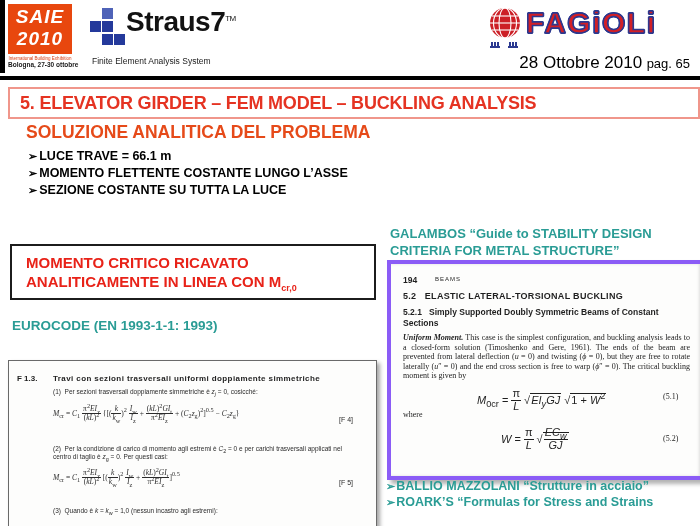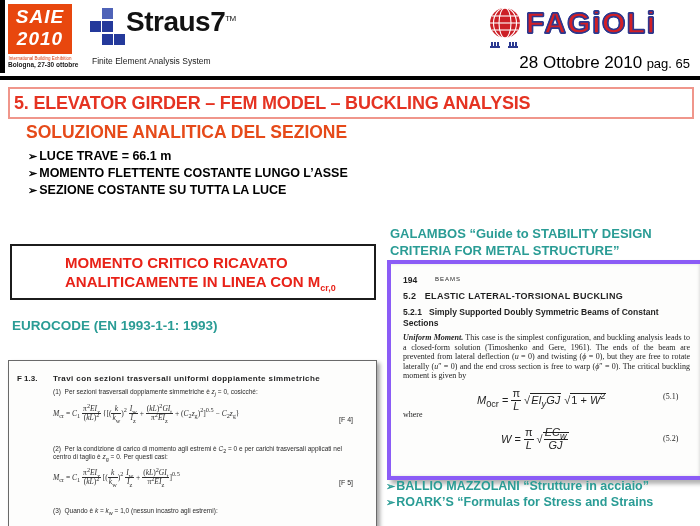--- a/index.html
+++ b/index.html
@@ -29,41 +29,41 @@
   #globe{left:486px;top:6px;}
   #fagioli-word{left:526px;top:6px;font-size:30px;font-weight:800;letter-spacing:1.5px;
     color:#d21f26;-webkit-text-stroke:1.3px #2b3990;
     text-shadow:1px 0 0 #2b3990,-1px 0 0 #2b3990,0 1px 0 #2b3990,0 -1px 0 #2b3990;}
   #dateline{right:10px;top:53px;text-align:right;color:#000;}
   #dateline .d{font-size:17px;}
   #dateline .p{font-size:13px;}
 
   
   #title-box{left:8px;top:87px;width:678px;height:28px;border:2px solid #f0968b;
-    display:flex;align-items:center;padding-left:4px;}
+    display:flex;align-items:center;padding-left:10px;}
   #title-box .t{color:#e53322;font-weight:800;font-size:18px;letter-spacing:-0.2px;white-space:nowrap;}
   #subtitle{left:26px;top:122px;color:#e64a19;font-weight:800;font-size:17.5px;}
 
   
   #bullets{left:28px;top:148px;font-size:12.5px;font-weight:700;color:#000;}
   #bullets .li{line-height:17px;white-space:nowrap;}
   #bullets .arr{font-size:11px;margin-right:2px;}
 
   
   .teal{color:#2a9c95;font-weight:700;}
   #galambos-ref{left:390px;top:226px;font-size:13px;line-height:16.5px;}
   #eurocode-label{left:12px;top:318px;font-size:13.5px;}
   #bottom-refs{left:386px;top:478px;font-size:12.5px;line-height:16px;}
   #bottom-refs .arr{font-size:11px;margin-right:1px;}
   #bottom-refs .li{white-space:nowrap;}
 
   
   #momento-box{left:10px;top:244px;width:348px;height:52px;border:2px solid #1c1c1c;
     display:flex;flex-direction:column;justify-content:center;padding-left:14px;}
-  #momento-box .l{color:#e82218;font-weight:800;font-size:15px;line-height:19.5px;white-space:nowrap;margin-left:39px;}
+  #momento-box .l{color:#e82218;font-weight:800;font-size:15px;line-height:19.5px;white-space:nowrap;}
   #momento-box sub{font-size:9px;}
 
   
   .panel{background:#fdfdfc;color:#1f1f1f;}
   #ec-panel{left:8px;top:360px;width:367px;height:166px;border:1px solid #6a6a6a;
     box-shadow:3px 3px 4px rgba(0,0,0,0.35);}
   #ec-panel .h-no{left:8px;top:13px;font-size:8px;font-weight:700;}
   #ec-panel .h-title{left:44px;top:13px;font-size:8px;font-weight:700;letter-spacing:0.4px;}
   #ec-panel .it{font-size:6.5px;color:#2b2b2b;line-height:8px;}
   #ec-panel .i1{left:44px;top:27px;width:300px;}
@@ -154,21 +154,21 @@
   <div class="abs" id="dateline">
     <span class="d">28 Ottobre 2010</span>
     <span class="p">pag. 65</span>
   </div>
 
   <div class="abs" id="hrule"></div>
 
   <div class="abs" id="title-box">
     <span class="t">5. ELEVATOR GIRDER – FEM MODEL – BUCKLING ANALYSIS</span>
   </div>
-  <div class="abs" id="subtitle">SOLUZIONE ANALITICA DEL SEZIONE</div>
+  <div class="abs" id="subtitle">SOLUZIONE ANALITICA DEL PROBLEMA</div>
 
   <div class="abs" id="bullets">
     <div class="li"><span class="arr">➢</span><span>LUCE TRAVE = 66.1 m</span></div>
     <div class="li"><span class="arr">➢</span><span>MOMENTO FLETTENTE COSTANTE LUNGO L’ASSE</span></div>
     <div class="li"><span class="arr">➢</span><span>SEZIONE COSTANTE SU TUTTA LA LUCE</span></div>
   </div>
 
   <div class="abs teal" id="galambos-ref">
     <div>GALAMBOS “Guide to STABILITY DESIGN</div>
     <div>CRITERIA FOR METAL STRUCTURE”</div>

